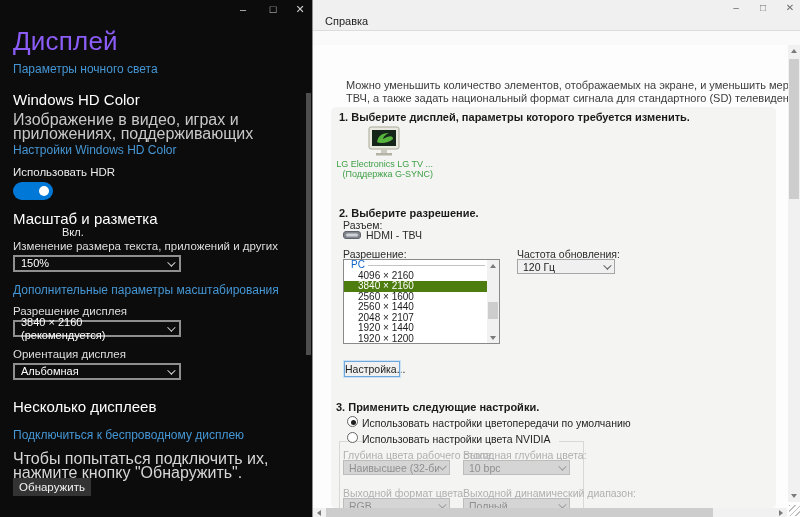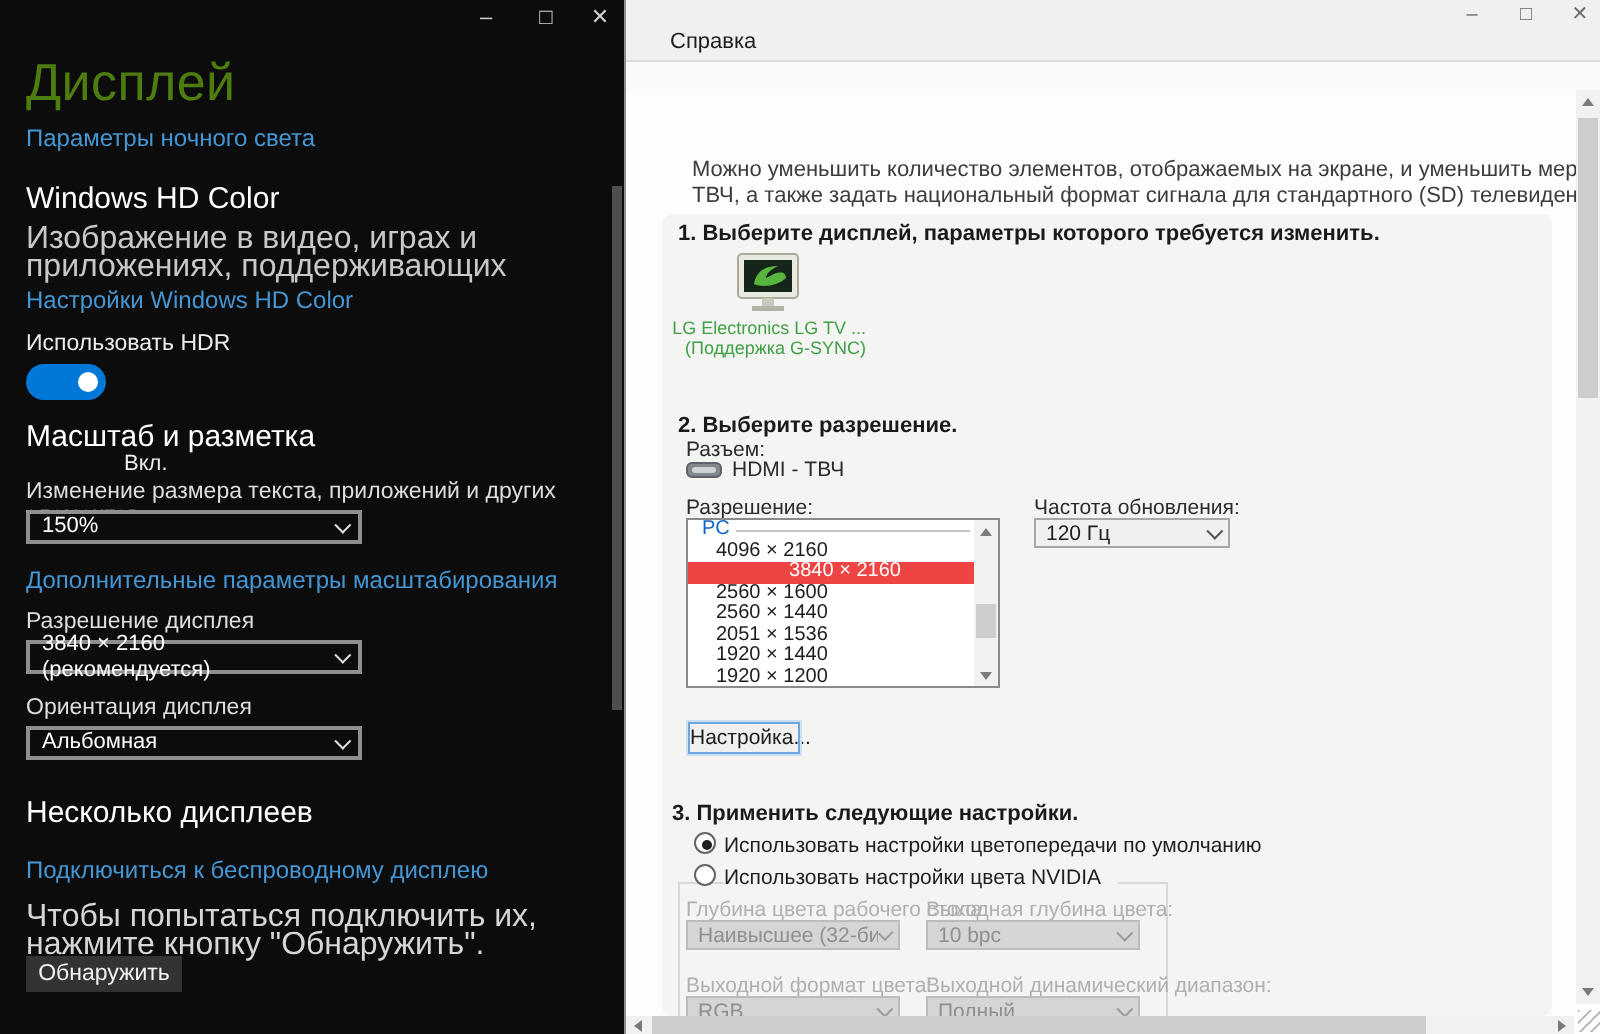--- a/index.html
+++ b/index.html
@@ -7,58 +7,58 @@
   #screen {
     position:relative; width:800px; height:517px; overflow:hidden;
     font-family:"Liberation Sans","DejaVu Sans",sans-serif;
     background:#fdfdfd;
   }
   .abs { position:absolute; }
 
   
   #settings { left:0; top:0; width:312px; height:517px; background:#0c0c0c; color:#e8e8e8; }
   .s-winbtn { top:1px; width:22px; height:16px; color:#cfcfcf; font-size:11px; text-align:center; line-height:16px; }
-  .s-title { left:13px; top:26px; font-size:26px; font-weight:300; color:#4d7c0f; letter-spacing:0.2px; }
+  .s-title { left:13px; top:26px; font-size:26px; font-weight:300; color:#8b5cf6; letter-spacing:0.2px; }
   .s-link { font-size:12px; color:#4596d4; cursor:pointer; }
   .s-h2 { font-size:15px; color:#fff; font-weight:400; }
   .s-p  { font-size:16px; line-height:13.5px; color:#c8c8c8; }
   .s-label { font-size:11.5px; color:#ececec; }
   .s-select {
     left:13px; width:168px; height:17px; background:#0d0d0d;
     border:2px solid #8f8f8f; color:#fff; font-size:11px; line-height:13px;
     padding:0 6px; display:flex; align-items:center; justify-content:space-between; cursor:pointer;
   }
   .chev-lt { width:6px; height:6px; border-right:1px solid #dcdcdc; border-bottom:1px solid #dcdcdc; transform:rotate(45deg) translateY(-2px); }
   .toggle { left:13px; top:182px; width:40px; height:18px; border-radius:9px; background:#0078d7; cursor:pointer; }
   .toggle .knob { position:absolute; right:4px; top:4px; width:10px; height:10px; border-radius:50%; background:#fff; }
   .s-btn { left:13px; top:478px; width:78px; height:18px; background:#333; color:#f2f2f2; font-size:11.5px; text-align:center; line-height:18px; cursor:pointer; }
   .s-scroll { left:306px; top:93px; width:5px; height:262px; background:#4e4e4e; }
 
   
   #nvidia { left:312px; top:0; width:488px; height:517px; background:#f0f0f0; border-left:1px solid #8f8f8f; }
   .n-winbtn { top:0px; width:20px; height:15px; color:#6b6b6b; font-size:10px; text-align:center; line-height:15px; }
-  .n-menu { left:18px; top:13px; font-size:11px; color:#1c1c1c; padding:2px 4px; cursor:pointer; }
+  .n-menu { left:8px; top:13px; font-size:11px; color:#1c1c1c; padding:2px 4px; cursor:pointer; }
   .n-menubar-line { left:0; top:30px; width:488px; height:1px; background:#dcdcdc; }
   .n-substrip { left:0; top:31px; width:488px; height:14px; background:#fafafa; }
   .n-page { left:0; top:45px; width:488px; height:472px; background:#fdfdfd; }
   .n-band { left:0; top:0; width:476px; height:30px; background:linear-gradient(to right,#9fb7d0,#cbd8e7); }
   .n-title { left:36px; top:6px; font-size:15.5px; font-weight:bold; color:#1b1b1b; }
   .n-restore { right:6px; bottom:2px; font-size:11px; font-weight:bold; color:#1c1c1c; cursor:pointer; }
   .n-intro { left:33px; top:34px; width:443px; height:28px; overflow:hidden; font-size:11px; line-height:13px; color:#3c3c3c; white-space:nowrap; }
   .n-panel { left:18px; top:62px; width:445px; height:401px; background:#f4f4f3; border-radius:5px; }
   .n-step { font-size:11px; font-weight:bold; color:#1a1a1a; }
   .n-lbl { font-size:10.5px; color:#2b2b2b; }
   .n-lbl-dis { font-size:10.5px; color:#b0b0b0; }
   .green-cap { font-size:9px; line-height:10px; color:#3fa046; text-align:right; cursor:pointer; }
 
   .listbox { left:30px; top:214px; width:157px; height:85px; background:#fff; border:1px solid #8a8a8a; overflow:hidden; cursor:pointer; }
   .lrow { height:10.5px; line-height:10.5px; font-size:10px; color:#1d1d1d; padding-left:14px; width:143px; white-space:nowrap; }
   .lrow.group { color:#0a66c8; padding-left:7px; position:relative; }
   .lrow.group .rule { position:absolute; left:24px; right:2px; top:5px; height:1px; background:#c3c3c3; }
-  .lrow.selected { background:#ef4444; color:#fff;text-align:center; }
+  .lrow.selected { background:#4d7c0f; color:#fff; }
   .vscroll-in { position:absolute; right:0; top:0; width:12px; height:83px; background:#f1f1f1; }
   .thumb { background:#cdcdcd; }
   .tri-up    { width:0; height:0; border-left:3.5px solid transparent; border-right:3.5px solid transparent; border-bottom:4px solid #7a7a7a; }
   .tri-down  { width:0; height:0; border-left:3.5px solid transparent; border-right:3.5px solid transparent; border-top:4px solid #7a7a7a; }
   .tri-left  { width:0; height:0; border-top:3.5px solid transparent; border-bottom:3.5px solid transparent; border-right:4px solid #7a7a7a; }
   .tri-right { width:0; height:0; border-top:3.5px solid transparent; border-bottom:3.5px solid transparent; border-left:4px solid #7a7a7a; }
 
   .combo { height:15px; font-size:10.5px; display:flex; align-items:center; justify-content:space-between; padding:0 5px; cursor:pointer; }
   .combo.lt { background:#f0f0f0; border:1px solid #a6a6a6; color:#222; }
   .combo.dis { background:#d5d5d5; border:1px solid #bcbcbc; color:#8f8f8f; cursor:default; }
@@ -171,21 +171,21 @@
       </svg>
       <div class="abs n-lbl" style="left:53px; top:184px;">HDMI - ТВЧ</div>
 
       <div class="abs n-lbl" style="left:30px; top:203px;">Разрешение:</div>
       <div class="abs listbox">
         <div class="lrow group"><span>PC</span><span class="rule"></span></div>
         <div class="lrow">4096 × 2160</div>
         <div class="lrow selected">3840 × 2160</div>
         <div class="lrow">2560 × 1600</div>
         <div class="lrow">2560 × 1440</div>
-        <div class="lrow">2051 × 1536</div>
+        <div class="lrow">2048 × 2107</div>
         <div class="lrow">1920 × 1440</div>
         <div class="lrow">1920 × 1200</div>
 
         <div class="vscroll-in">
           <div class="abs sb-btn" style="left:0; top:0; width:12px; height:11px;">
               <span class="tri-up"></span>
             </div>
           <div class="abs thumb" style="left:1px; top:42px; width:10px; height:17px;"></div>
           <div class="abs sb-btn" style="left:0; top:72px; width:12px; height:11px;">
               <span class="tri-down"></span>

